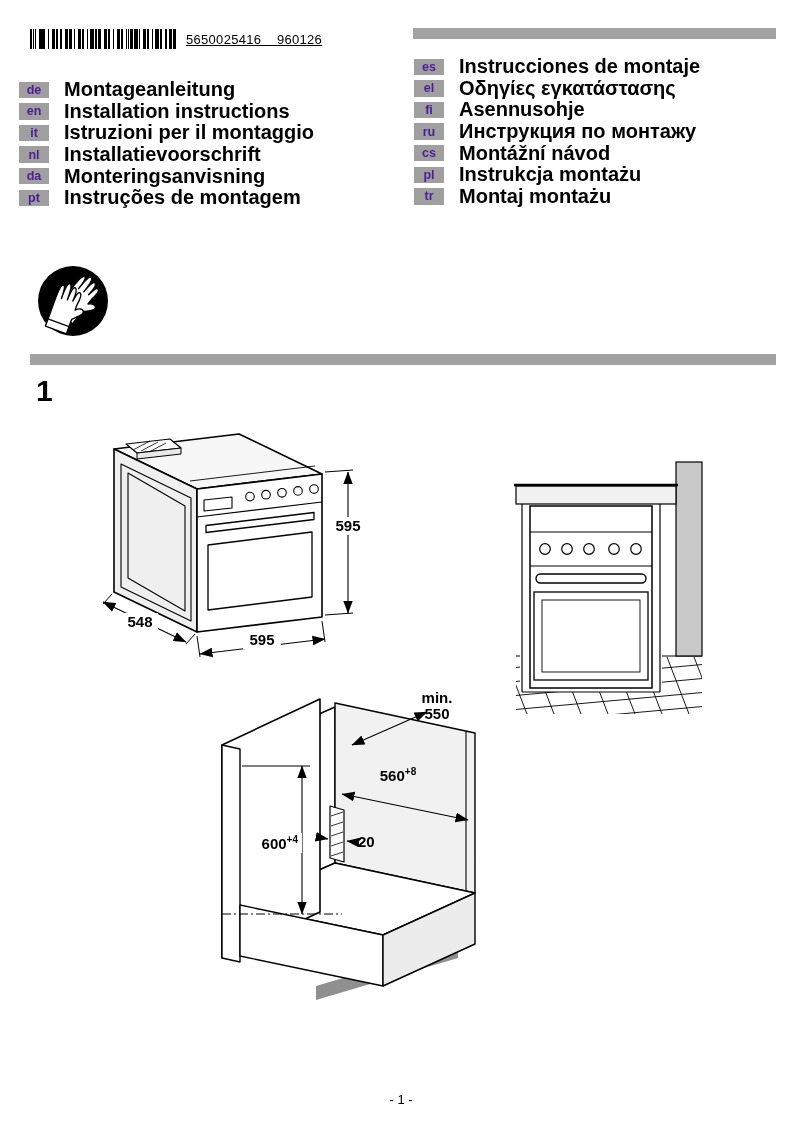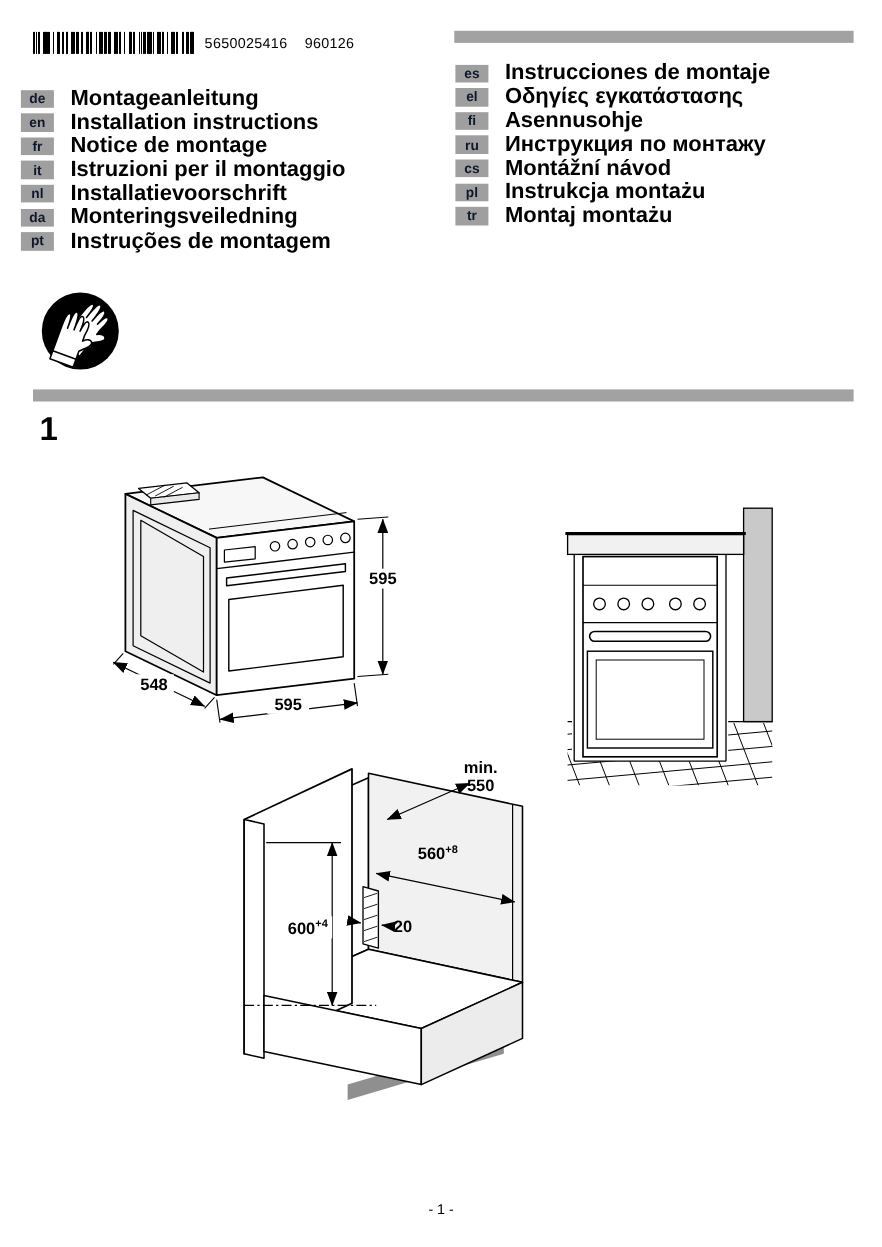--- a/index.html
+++ b/index.html
@@ -7,26 +7,26 @@
         font-family:"Liberation Sans",sans-serif;color:#000;}
   .rule{position:absolute;background:#a2a2a2;}
   #rule-top{left:413px;top:28px;width:363px;height:11px;}
   #rule-mid{left:30px;top:354px;width:746px;height:11px;}
   .barcode-wrap{position:absolute;left:30px;top:29px;display:flex;align-items:center;}
   .barcode{width:148px;height:20px;
     background-image:
       repeating-linear-gradient(90deg,#000 0 2px,transparent 2px 5px,#000 5px 6px,transparent 6px 9px,#000 9px 12px,transparent 12px 13px),
       repeating-linear-gradient(90deg,transparent 0 3px,#000 3px 4px,transparent 4px 11px,#000 11px 13px,transparent 13px 19px);
     background-color:#fff;}
-  .barcode-text{margin-left:8px;font-size:13px;white-space:pre;letter-spacing:0.3px;}
+  .barcode-text{margin-left:8px;font-size:13px;white-space:pre;letter-spacing:0.3px;text-decoration:underline;}
   .lang-col{position:absolute;}
   #lang-left{left:19px;top:79px;}
   #lang-right{left:414px;top:56px;}
   .lang-row{display:flex;align-items:center;height:21.6px;}
-  .lang-badge{flex:0 0 30px;width:30px;height:16.5px;background:#9f9f9f;color:#0f172a;
+  .lang-badge{flex:0 0 30px;width:30px;height:16.5px;background:#9f9f9f;color:#4c1d95;
     font-size:12.5px;font-weight:bold;display:flex;align-items:center;justify-content:center;}
   .lang-title{margin-left:15px;font-size:20px;font-weight:bold;white-space:nowrap;}
   .gloves{position:absolute;left:35px;top:263px;width:76px;height:76px;}
   .fig-number{position:absolute;left:36px;top:374px;font-size:30px;font-weight:bold;}
   .drawings{position:absolute;left:0;top:410px;}
   .page-number{position:absolute;left:0;top:1092px;width:802px;text-align:center;font-size:13px;}
   .dim{font-family:"Liberation Sans",sans-serif;font-size:15px;font-weight:bold;fill:#000;}
   .tol{font-size:10px;font-weight:bold;}
 </style>
 </head>
@@ -46,38 +46,34 @@
     <div class="lang-row">
       <span class="lang-badge">de</span>
       <span class="lang-title">Montageanleitung</span>
     </div>
 
     <div class="lang-row">
       <span class="lang-badge">en</span>
       <span class="lang-title">Installation instructions</span>
     </div>
 
-    <div class="lang-row">
-      <span class="lang-badge">fr</span>
-      <span class="lang-title">Notice de montage</span>
-    </div>
 
     <div class="lang-row">
       <span class="lang-badge">it</span>
       <span class="lang-title">Istruzioni per il montaggio</span>
     </div>
 
     <div class="lang-row">
       <span class="lang-badge">nl</span>
       <span class="lang-title">Installatievoorschrift</span>
     </div>
 
     <div class="lang-row">
       <span class="lang-badge">da</span>
-      <span class="lang-title">Monteringsveiledning</span>
+      <span class="lang-title">Monteringsanvisning</span>
     </div>
 
     <div class="lang-row">
       <span class="lang-badge">pt</span>
       <span class="lang-title">Instruções de montagem</span>
     </div>
   </div>
   <div class="lang-col" id="lang-right">
     <div class="lang-row">
       <span class="lang-badge">es</span>

